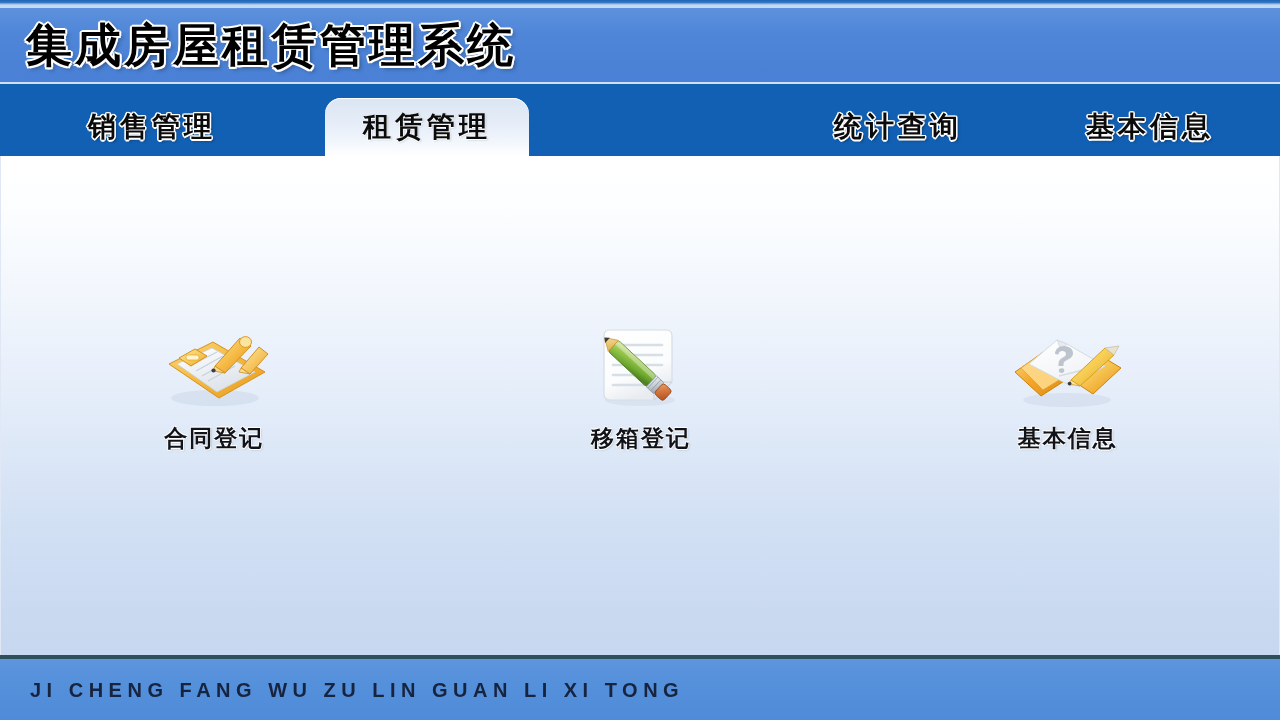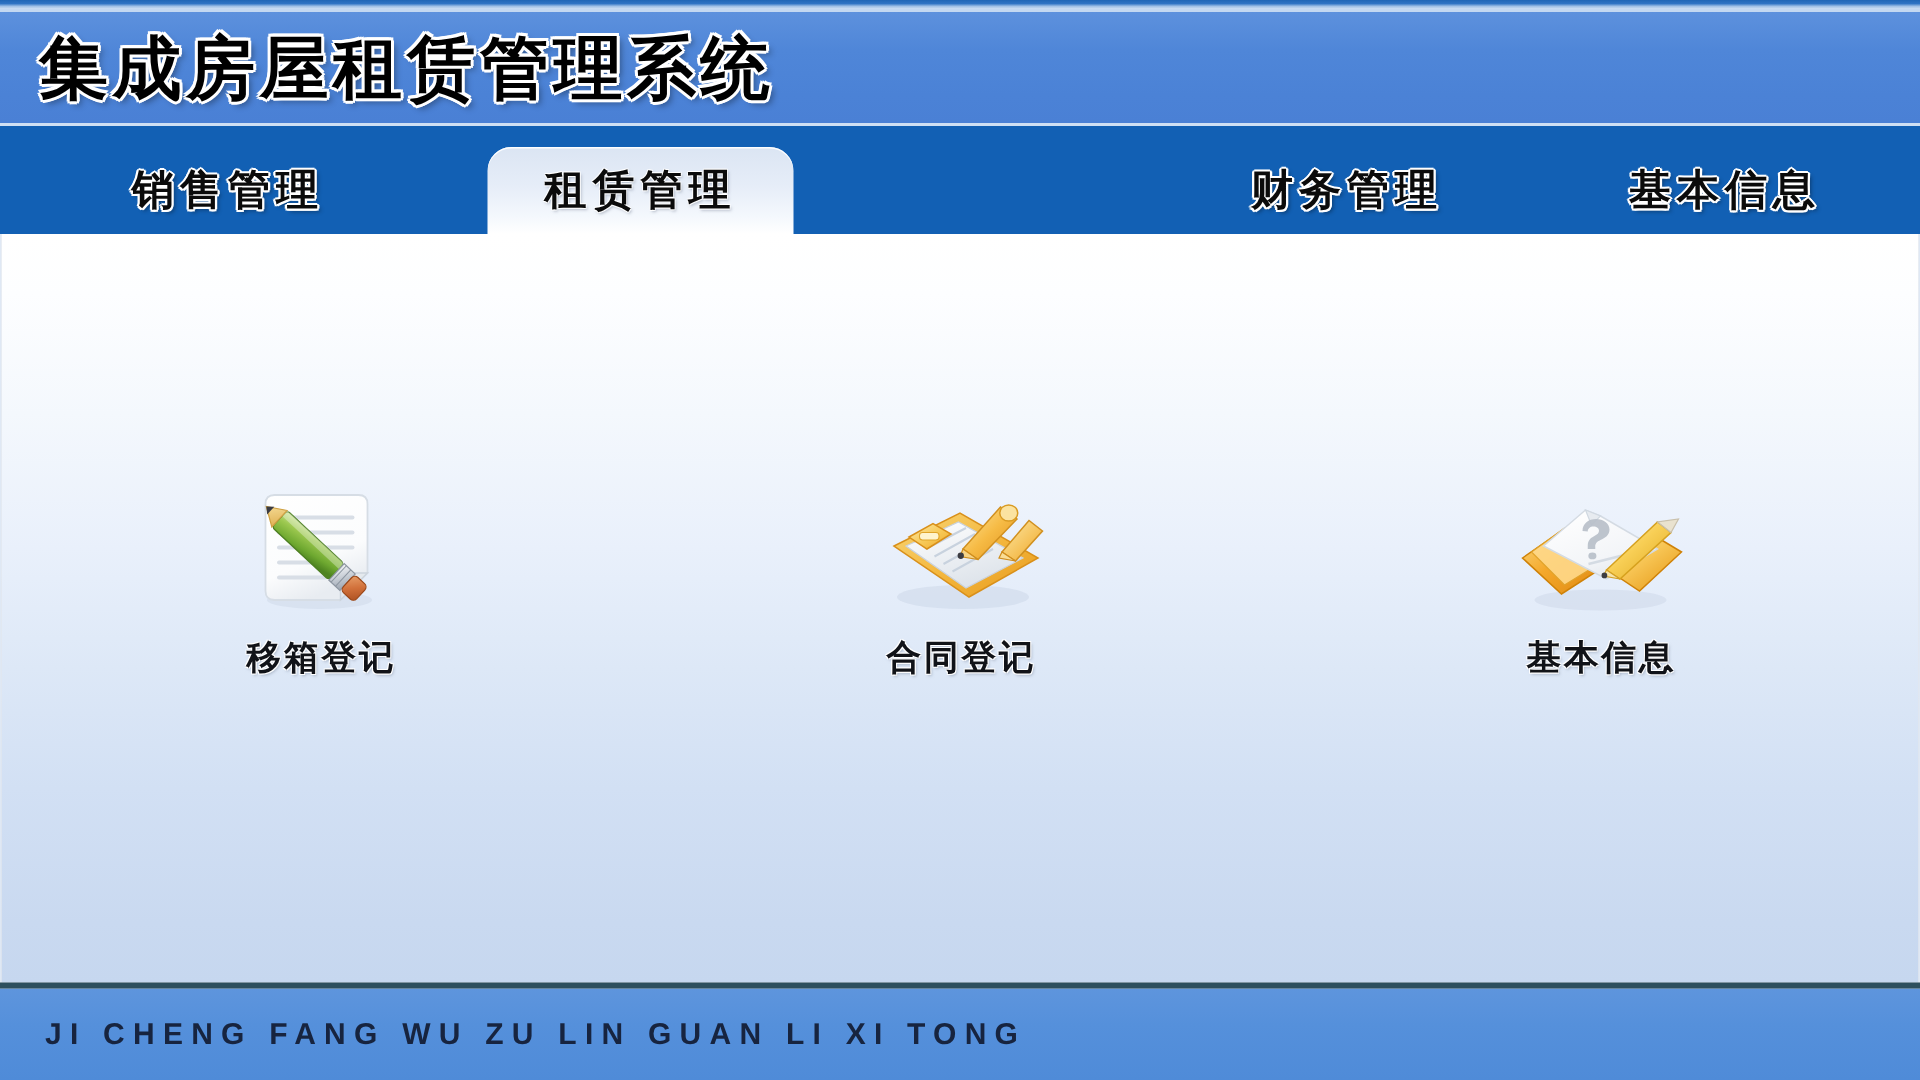--- a/index.html
+++ b/index.html
@@ -223,32 +223,92 @@
       <div class="tab" id="tab-0">
         <span class="tab-label">销售管理</span>
       </div>
 
       <div class="tab active" id="tab-1">
         <span class="tab-label">租赁管理</span>
       </div>
 
 
       <div class="tab" id="tab-3">
-        <span class="tab-label">财务管理</span>
+        <span class="tab-label">统计查询</span>
       </div>
 
       <div class="tab" id="tab-4">
         <span class="tab-label">基本信息</span>
       </div>
 
     </div>
   </div>
 
   <div class="content">
     <div class="icon-grid">
+
+      <div class="icon-cell">
+        <div class="icon-art">
+          <svg width="118" height="86" viewBox="0 0 118 86" xmlns="http://www.w3.org/2000/svg">
+            <defs>
+              <linearGradient id="cbBase" x1="0" y1="0" x2="1" y2="1">
+                <stop offset="0" stop-color="#f8d77a"></stop>
+                <stop offset="0.5" stop-color="#f4b83f"></stop>
+                <stop offset="1" stop-color="#e79a1c"></stop>
+              </linearGradient>
+              <linearGradient id="cbTop" x1="0" y1="0" x2="1" y2="1">
+                <stop offset="0" stop-color="#fde9a8"></stop>
+                <stop offset="0.55" stop-color="#f7c855"></stop>
+                <stop offset="1" stop-color="#eda62a"></stop>
+              </linearGradient>
+              <linearGradient id="paperG" x1="0" y1="0" x2="0.5" y2="1">
+                <stop offset="0" stop-color="#ffffff"></stop>
+                <stop offset="1" stop-color="#dde3ea"></stop>
+              </linearGradient>
+              <linearGradient id="penG" x1="0" y1="0" x2="1" y2="1">
+                <stop offset="0" stop-color="#fde7a0"></stop>
+                <stop offset="0.5" stop-color="#f6bb45"></stop>
+                <stop offset="1" stop-color="#e0901a"></stop>
+              </linearGradient>
+              <linearGradient id="pen2G" x1="0" y1="0" x2="1" y2="1">
+                <stop offset="0" stop-color="#fdeaa9"></stop>
+                <stop offset="0.6" stop-color="#f5c158"></stop>
+                <stop offset="1" stop-color="#e19b24"></stop>
+              </linearGradient>
+            </defs>
+
+            <ellipse cx="60" cy="74" rx="44" ry="8" fill="#b9c6da" opacity="0.30"></ellipse>
+
+            <path d="M14 40 L58 18 L110 48 L64 74 Z" fill="url(#cbBase)" stroke="#d9901a" stroke-width="1"></path>
+
+            <path d="M22 40 L57 24 L100 48 L62 68 Z" fill="url(#paperG)" stroke="#c9d2de" stroke-width="0.8"></path>
+
+            <path d="M35 42 L62 28" stroke="#c8d2de" stroke-width="1.4" fill="none"></path>
+            <path d="M41 47 L68 32" stroke="#c8d2de" stroke-width="1.4" fill="none"></path>
+            <path d="M47 52 L74 37" stroke="#c8d2de" stroke-width="1.4" fill="none"></path>
+            <path d="M53 57 L80 42" stroke="#c8d2de" stroke-width="1.4" fill="none"></path>
+
+            <path d="M24 34 L40 25 L52 32 L36 42 Z" fill="url(#cbTop)" stroke="#d9901a" stroke-width="1"></path>
+            <rect x="31" y="31" width="13" height="5" rx="2" fill="#fff4cf" stroke="#e0a52b" stroke-width="0.7"></rect>
+
+            <g>
+              <path d="M60 42 L85 14 L96 22 L70 49 Z" fill="url(#penG)" stroke="#d1901f" stroke-width="1"></path>
+              <path d="M60 42 L70 49 L58 47 Z" fill="#f7d486" stroke="#cf8d1c" stroke-width="0.8"></path>
+              <circle cx="58.5" cy="46.5" r="2.1" fill="#3c3c42"></circle>
+              <ellipse cx="90.5" cy="18" rx="6" ry="5.4" fill="#fbe3a0" stroke="#d99b22" stroke-width="1"></ellipse>
+            </g>
+
+            <g>
+              <path d="M86 44 L104 23 L113 30 L95 50 Z" fill="url(#pen2G)" stroke="#d1901f" stroke-width="1"></path>
+              <path d="M86 44 L95 50 L84 48 Z" fill="#f9dd95" stroke="#cf8d1c" stroke-width="0.8"></path>
+            </g>
+          </svg>
+        </div>
+        <div class="icon-caption">合同登记</div>
+      </div>
 
       <div class="icon-cell">
         <div class="icon-art">
           <svg width="118" height="86" viewBox="0 0 118 86" xmlns="http://www.w3.org/2000/svg">
             <defs>
               <linearGradient id="noteG" x1="0" y1="0" x2="0.4" y2="1">
                 <stop offset="0" stop-color="#ffffff"></stop>
                 <stop offset="0.7" stop-color="#fbfcfd"></stop>
                 <stop offset="1" stop-color="#e8ecf1"></stop>
               </linearGradient>
@@ -296,80 +356,20 @@
             </g>
           </svg>
         </div>
         <div class="icon-caption">移箱登记</div>
       </div>
 
       <div class="icon-cell">
         <div class="icon-art">
           <svg width="118" height="86" viewBox="0 0 118 86" xmlns="http://www.w3.org/2000/svg">
             <defs>
-              <linearGradient id="cbBase" x1="0" y1="0" x2="1" y2="1">
-                <stop offset="0" stop-color="#f8d77a"></stop>
-                <stop offset="0.5" stop-color="#f4b83f"></stop>
-                <stop offset="1" stop-color="#e79a1c"></stop>
-              </linearGradient>
-              <linearGradient id="cbTop" x1="0" y1="0" x2="1" y2="1">
-                <stop offset="0" stop-color="#fde9a8"></stop>
-                <stop offset="0.55" stop-color="#f7c855"></stop>
-                <stop offset="1" stop-color="#eda62a"></stop>
-              </linearGradient>
-              <linearGradient id="paperG" x1="0" y1="0" x2="0.5" y2="1">
-                <stop offset="0" stop-color="#ffffff"></stop>
-                <stop offset="1" stop-color="#dde3ea"></stop>
-              </linearGradient>
-              <linearGradient id="penG" x1="0" y1="0" x2="1" y2="1">
-                <stop offset="0" stop-color="#fde7a0"></stop>
-                <stop offset="0.5" stop-color="#f6bb45"></stop>
-                <stop offset="1" stop-color="#e0901a"></stop>
-              </linearGradient>
-              <linearGradient id="pen2G" x1="0" y1="0" x2="1" y2="1">
-                <stop offset="0" stop-color="#fdeaa9"></stop>
-                <stop offset="0.6" stop-color="#f5c158"></stop>
-                <stop offset="1" stop-color="#e19b24"></stop>
-              </linearGradient>
-            </defs>
-
-            <ellipse cx="60" cy="74" rx="44" ry="8" fill="#b9c6da" opacity="0.30"></ellipse>
-
-            <path d="M14 40 L58 18 L110 48 L64 74 Z" fill="url(#cbBase)" stroke="#d9901a" stroke-width="1"></path>
-
-            <path d="M22 40 L57 24 L100 48 L62 68 Z" fill="url(#paperG)" stroke="#c9d2de" stroke-width="0.8"></path>
-
-            <path d="M35 42 L62 28" stroke="#c8d2de" stroke-width="1.4" fill="none"></path>
-            <path d="M41 47 L68 32" stroke="#c8d2de" stroke-width="1.4" fill="none"></path>
-            <path d="M47 52 L74 37" stroke="#c8d2de" stroke-width="1.4" fill="none"></path>
-            <path d="M53 57 L80 42" stroke="#c8d2de" stroke-width="1.4" fill="none"></path>
-
-            <path d="M24 34 L40 25 L52 32 L36 42 Z" fill="url(#cbTop)" stroke="#d9901a" stroke-width="1"></path>
-            <rect x="31" y="31" width="13" height="5" rx="2" fill="#fff4cf" stroke="#e0a52b" stroke-width="0.7"></rect>
-
-            <g>
-              <path d="M60 42 L85 14 L96 22 L70 49 Z" fill="url(#penG)" stroke="#d1901f" stroke-width="1"></path>
-              <path d="M60 42 L70 49 L58 47 Z" fill="#f7d486" stroke="#cf8d1c" stroke-width="0.8"></path>
-              <circle cx="58.5" cy="46.5" r="2.1" fill="#3c3c42"></circle>
-              <ellipse cx="90.5" cy="18" rx="6" ry="5.4" fill="#fbe3a0" stroke="#d99b22" stroke-width="1"></ellipse>
-            </g>
-
-            <g>
-              <path d="M86 44 L104 23 L113 30 L95 50 Z" fill="url(#pen2G)" stroke="#d1901f" stroke-width="1"></path>
-              <path d="M86 44 L95 50 L84 48 Z" fill="#f9dd95" stroke="#cf8d1c" stroke-width="0.8"></path>
-            </g>
-          </svg>
-        </div>
-        <div class="icon-caption">合同登记</div>
-      </div>
-
-      <div class="icon-cell">
-        <div class="icon-art">
-          <svg width="118" height="86" viewBox="0 0 118 86" xmlns="http://www.w3.org/2000/svg">
-            <defs>
               <linearGradient id="bookL" x1="0" y1="0" x2="1" y2="1">
                 <stop offset="0" stop-color="#fbd97f"></stop>
                 <stop offset="0.45" stop-color="#f4a82b"></stop>
                 <stop offset="1" stop-color="#dd8710"></stop>
               </linearGradient>
               <linearGradient id="bookR" x1="0" y1="0" x2="1" y2="1">
                 <stop offset="0" stop-color="#fde7a6"></stop>
                 <stop offset="0.5" stop-color="#f6c košice"></stop>
                 <stop offset="1" stop-color="#e2920f"></stop>
               </linearGradient>

